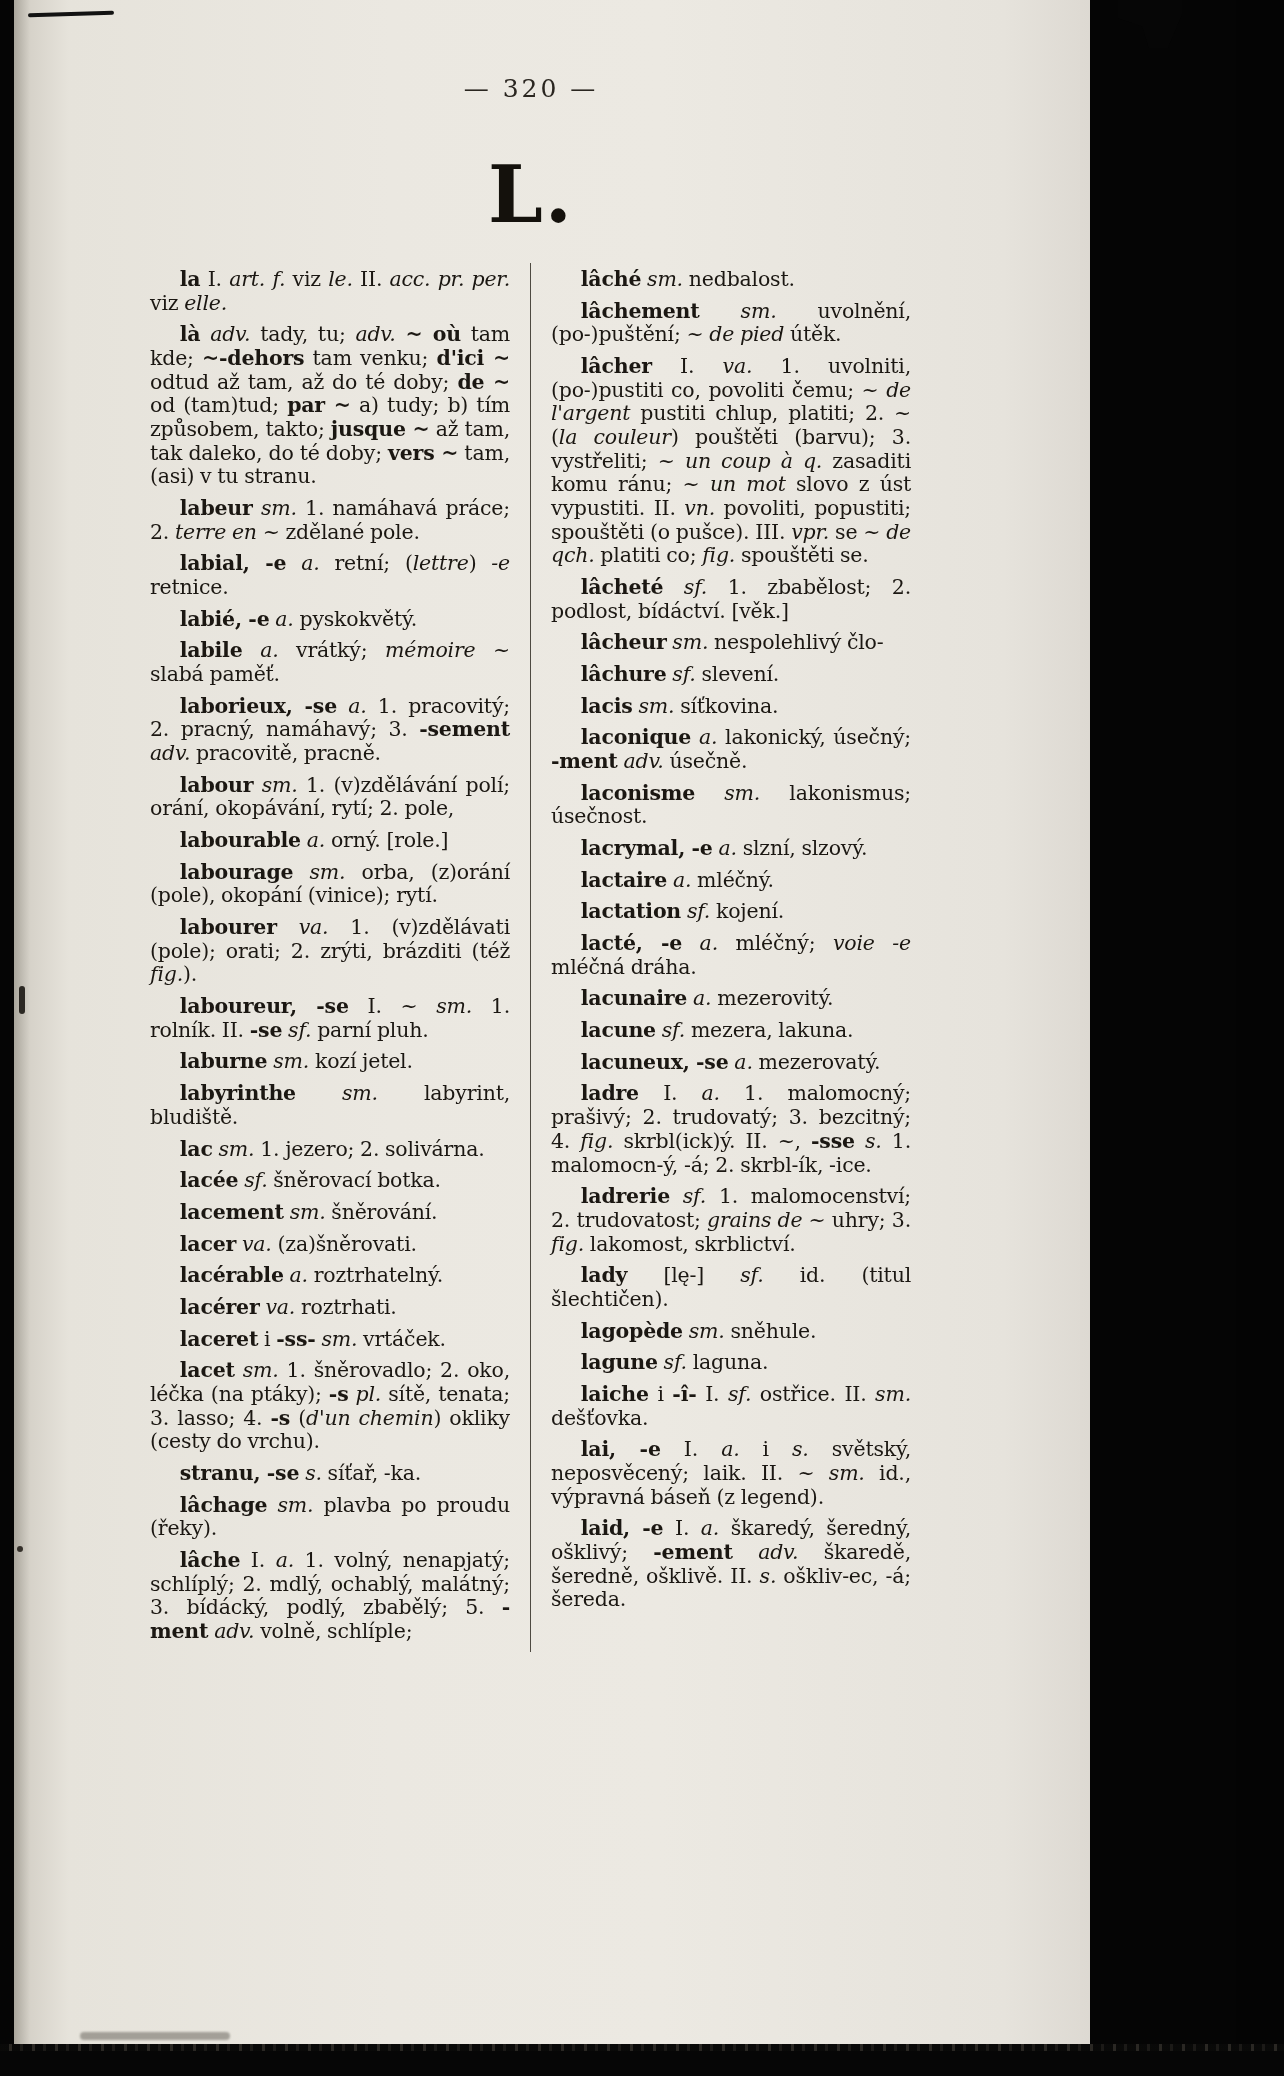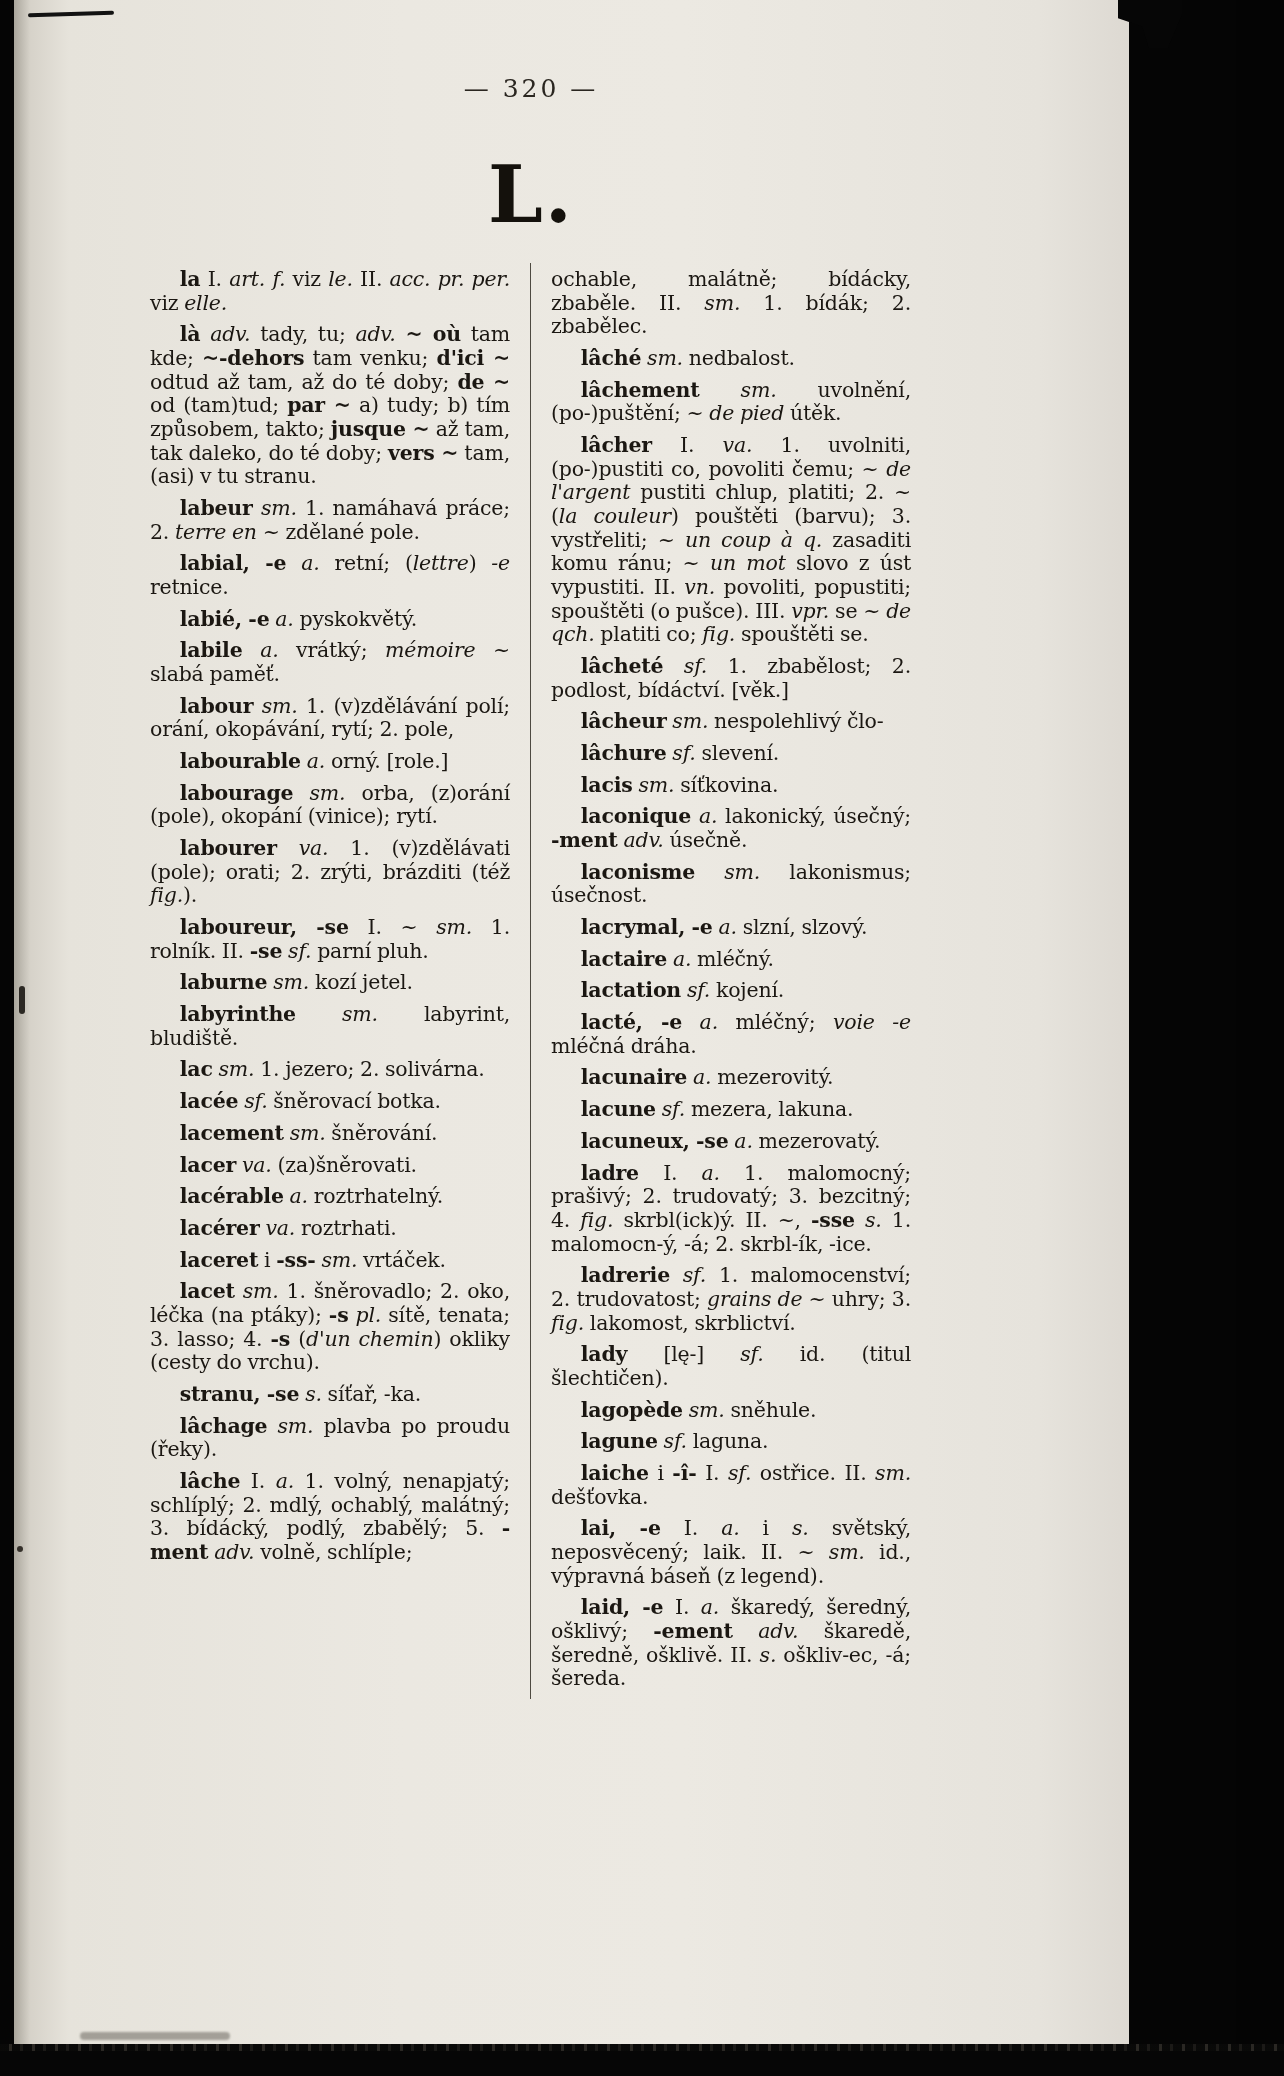--- a/index.html
+++ b/index.html
@@ -4,21 +4,20 @@
 <style>
   html,body{margin:0;padding:0;}
   body{
     width:1284px;height:2076px;position:relative;overflow:hidden;
     background:#050505;
     font-family:"DejaVu Serif","Liberation Serif",serif;
   }
   .page{
     position:absolute;left:14px;top:0;width:1076px;height:2076px;
     background:linear-gradient(90deg,#aaa69c 0px,#d6d2c9 16px,#e6e3db 55px,#ebe8e1 35%,#ece9e2 60%,#e6e3dc 92%,#ddd9d2 100%);
-    padding-left:39px;
   }
   .pageno{
     position:absolute;top:74px;left:128px;width:778px;
     text-align:center;font-size:25px;letter-spacing:3px;color:#2a2620;
   }
   .letter{
     position:absolute;top:156px;left:128px;width:778px;
     text-align:center;font-size:78px;line-height:1;font-weight:bold;color:#14110c;
     letter-spacing:2px;
   }
@@ -63,20 +62,21 @@
   <div class="pageno">— 320 —</div>
   <div class="letter">L.</div>
   <div class="textblock">
     <div class="col" id="col-left">
         <p class="entry"><span class="b">la</span><span> I. </span><span class="i">art. f.</span><span> viz </span><span class="i">le.</span><span> II. </span><span class="i">acc. pr. per.</span><span> viz </span><span class="i">elle.</span></p>
         <p class="entry"><span class="b">là</span><span> </span><span class="i">adv.</span><span> tady, tu; </span><span class="i">adv.</span><span> </span><span class="bi">~ où</span><span> tam kde; </span><span class="bi">~-dehors</span><span> tam venku; </span><span class="bi">d'ici ~</span><span> odtud až tam, až do té doby; </span><span class="b">de ~</span><span> od (tam)tud; </span><span class="b">par ~</span><span> a) tudy; b) tím způsobem, takto; </span><span class="b">jusque ~</span><span> až tam, tak daleko, do té doby; </span><span class="b">vers ~</span><span> tam, (asi) v tu stranu.</span></p>
         <p class="entry"><span class="b">labeur</span><span> </span><span class="i">sm.</span><span> 1. namáhavá práce; 2. </span><span class="i">terre en ~</span><span> zdělané pole.</span></p>
         <p class="entry"><span class="b">labial, -e</span><span> </span><span class="i">a.</span><span> retní; (</span><span class="i">lettre</span><span>) </span><span class="i">-e</span><span> retnice.</span></p>
         <p class="entry"><span class="b">labié, -e</span><span> </span><span class="i">a.</span><span> pyskokvětý.</span></p>
         <p class="entry"><span class="b">labile</span><span> </span><span class="i">a.</span><span> vrátký; </span><span class="i">mémoire ~</span><span> slabá paměť.</span></p>
+        <p class="entry"><span class="b">laborieux, -se</span><span> </span><span class="i">a.</span><span> 1. pracovitý; 2. pracný, namáhavý; 3. </span><span class="b">-sement</span><span> </span><span class="i">adv.</span><span> pracovitě, pracně.</span></p>
         <p class="entry"><span class="b">labour</span><span> </span><span class="i">sm.</span><span> 1. (v)zdělávání polí; orání, okopávání, rytí; 2. pole,</span></p>
         <p class="entry"><span class="b">labourable</span><span> </span><span class="i">a.</span><span> orný. [role.]</span></p>
         <p class="entry"><span class="b">labourage</span><span> </span><span class="i">sm.</span><span> orba, (z)orání (pole), okopání (vinice); rytí.</span></p>
         <p class="entry"><span class="b">labourer</span><span> </span><span class="i">va.</span><span> 1. (v)zdělávati (pole); orati; 2. zrýti, brázditi (též </span><span class="i">fig.</span><span>).</span></p>
         <p class="entry"><span class="b">laboureur, -se</span><span> I. ~ </span><span class="i">sm.</span><span> 1. rolník. II. </span><span class="b">-se</span><span> </span><span class="i">sf.</span><span> parní pluh.</span></p>
         <p class="entry"><span class="b">laburne</span><span> </span><span class="i">sm.</span><span> kozí jetel.</span></p>
         <p class="entry"><span class="b">labyrinthe</span><span> </span><span class="i">sm.</span><span> labyrint, bludiště.</span></p>
         <p class="entry"><span class="b">lac</span><span> </span><span class="i">sm.</span><span> 1. jezero; 2. solivárna.</span></p>
         <p class="entry"><span class="b">lacée</span><span> </span><span class="i">sf.</span><span> šněrovací botka.</span></p>
         <p class="entry"><span class="b">lacement</span><span> </span><span class="i">sm.</span><span> šněrování.</span></p>
@@ -84,21 +84,20 @@
         <p class="entry"><span class="b">lacérable</span><span> </span><span class="i">a.</span><span> roztrhatelný.</span></p>
         <p class="entry"><span class="b">lacérer</span><span> </span><span class="i">va.</span><span> roztrhati.</span></p>
         <p class="entry"><span class="b">laceret</span><span> i </span><span class="b">-ss-</span><span> </span><span class="i">sm.</span><span> vrtáček.</span></p>
         <p class="entry"><span class="b">lacet</span><span> </span><span class="i">sm.</span><span> 1. šněrovadlo; 2. oko, léčka (na ptáky); </span><span class="b">-s</span><span> </span><span class="i">pl.</span><span> sítě, tenata; 3. lasso; 4. </span><span class="b">-s</span><span> (</span><span class="i">d'un chemin</span><span>) okliky (cesty do vrchu).</span></p>
         <p class="entry"><span class="b">stranu, -se</span><span> </span><span class="i">s.</span><span> síťař, -ka.</span></p>
         <p class="entry"><span class="b">lâchage</span><span> </span><span class="i">sm.</span><span> plavba po proudu (řeky).</span></p>
         <p class="entry"><span class="b">lâche</span><span> I. </span><span class="i">a.</span><span> 1. volný, nenapjatý; schlíplý; 2. mdlý, ochablý, malátný; 3. bídácký, podlý, zbabělý; 5. </span><span class="b">-ment</span><span> </span><span class="i">adv.</span><span> volně, schlíple;</span></p>
       </div>
     <div class="rule"></div>
     <div class="col" id="col-right">
-        <p class="entry noindent"><span>ochable, malátně; bídácky, zbaběle. II. </span><span class="i">sm.</span><span> 1. bídák; 2. zbabělec.</span></p>
         <p class="entry"><span class="b">lâché</span><span> </span><span class="i">sm.</span><span> nedbalost.</span></p>
         <p class="entry"><span class="b">lâchement</span><span> </span><span class="i">sm.</span><span> uvolnění, (po-)puštění; </span><span class="i">~ de pied</span><span> útěk.</span></p>
         <p class="entry"><span class="b">lâcher</span><span> I. </span><span class="i">va.</span><span> 1. uvolniti, (po-)pustiti co, povoliti čemu; </span><span class="i">~ de l'argent</span><span> pustiti chlup, platiti; 2. ~ (</span><span class="i">la couleur</span><span>) pouštěti (barvu); 3. vystřeliti; </span><span class="i">~ un coup à q.</span><span> zasaditi komu ránu; </span><span class="i">~ un mot</span><span> slovo z úst vypustiti. II. </span><span class="i">vn.</span><span> povoliti, popustiti; spouštěti (o pušce). III. </span><span class="i">vpr.</span><span> se ~ </span><span class="i">de qch.</span><span> platiti co; </span><span class="i">fig.</span><span> spouštěti se.</span></p>
         <p class="entry"><span class="b">lâcheté</span><span> </span><span class="i">sf.</span><span> 1. zbabělost; 2. podlost, bídáctví. [věk.]</span></p>
         <p class="entry"><span class="b">lâcheur</span><span> </span><span class="i">sm.</span><span> nespolehlivý člo-</span></p>
         <p class="entry"><span class="b">lâchure</span><span> </span><span class="i">sf.</span><span> slevení.</span></p>
         <p class="entry"><span class="b">lacis</span><span> </span><span class="i">sm.</span><span> síťkovina.</span></p>
         <p class="entry"><span class="b">laconique</span><span> </span><span class="i">a.</span><span> lakonický, úsečný; </span><span class="b">-ment</span><span> </span><span class="i">adv.</span><span> úsečně.</span></p>
         <p class="entry"><span class="b">laconisme</span><span> </span><span class="i">sm.</span><span> lakonismus; úsečnost.</span></p>
         <p class="entry"><span class="b">lacrymal, -e</span><span> </span><span class="i">a.</span><span> slzní, slzový.</span></p>

